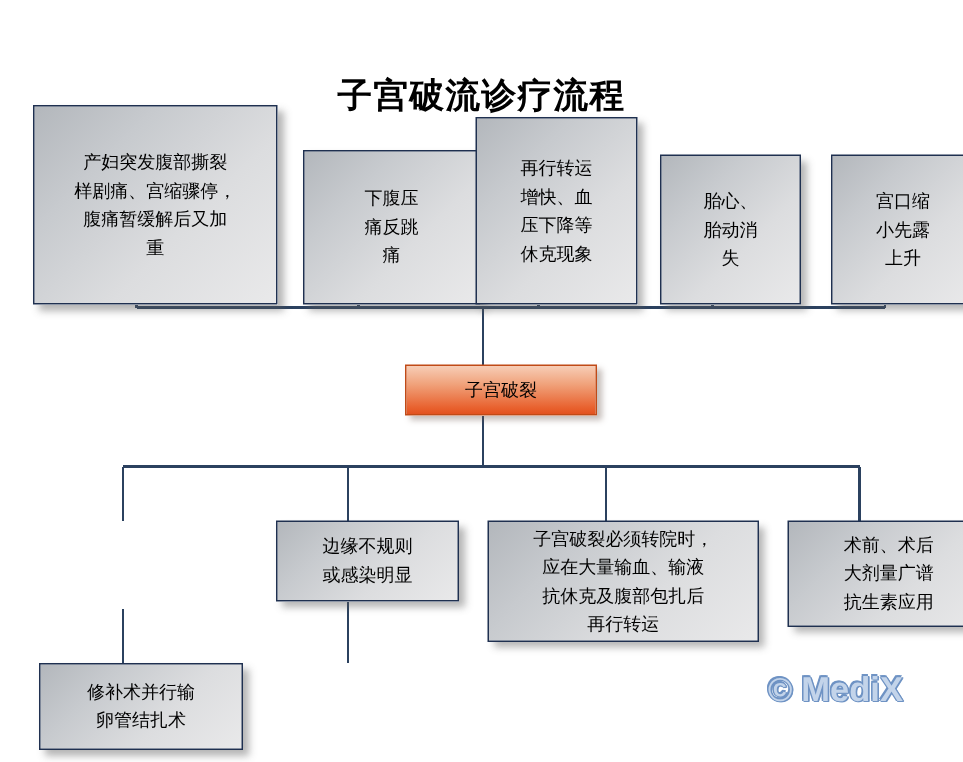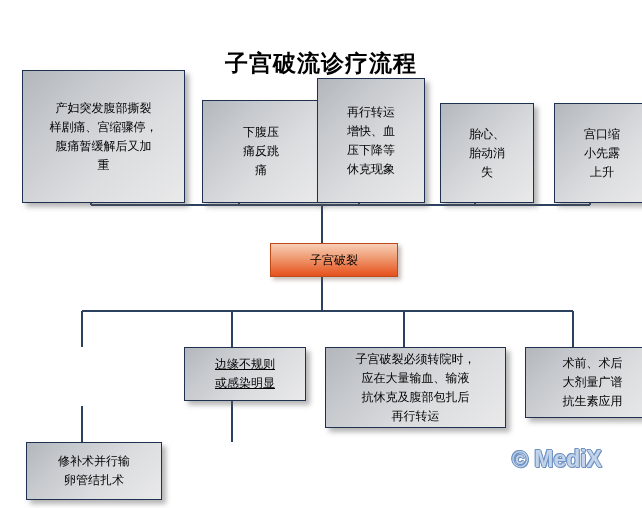--- a/index.html
+++ b/index.html
@@ -157,21 +157,21 @@
     <span class="txt">宫口缩
 小先露
 上升</span>
   </div>
 
   <div class="node accent" style="left:258px; top:243px; width:128px; height:34px;">
     <span class="txt">子宫破裂</span>
   </div>
 
 
-  <div class="node gray" style="left:172px; top:347px; width:122px; height:54px;text-decoration:underline;">
+  <div class="node gray" style="left:172px; top:347px; width:122px; height:54px;">
     <span class="txt">边缘不规则
 或感染明显</span>
   </div>
 
   <div class="node gray" style="left:313px; top:347px; width:181px; height:81px;">
     <span class="txt">子宫破裂必须转院时，
 应在大量输血、输液
 抗休克及腹部包扎后
 再行转运</span>
   </div>

